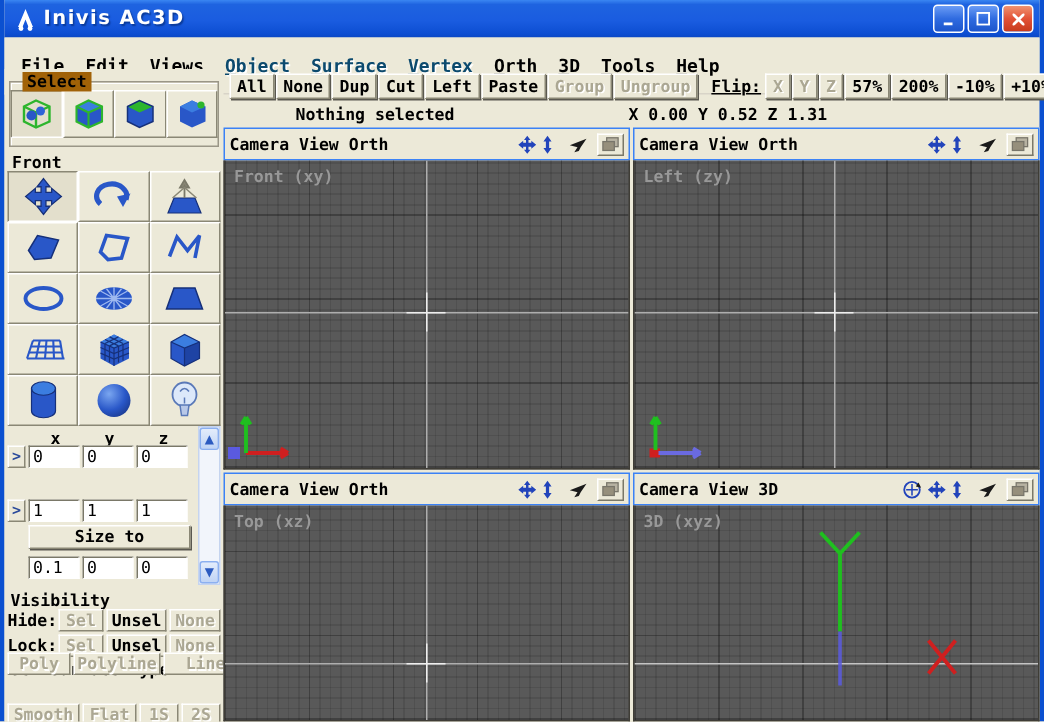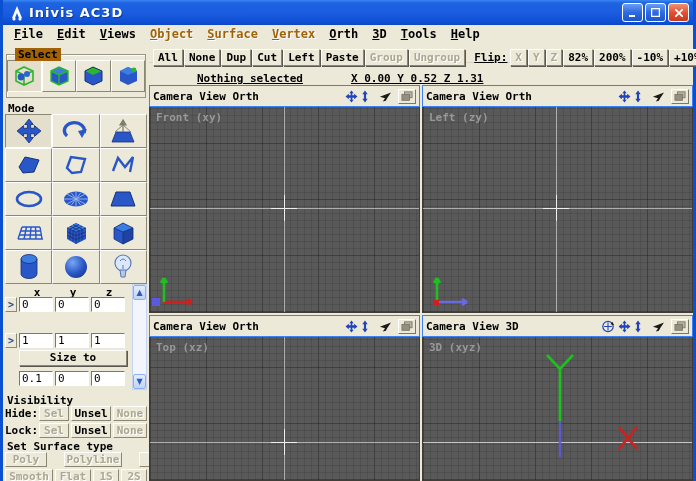--- a/index.html
+++ b/index.html
@@ -17,43 +17,43 @@
   .win-controls { margin-left:auto; display:flex; gap:2px; }
   .wbtn { width:21px; height:19px; border-radius:3px; border:1px solid #fff;
     display:flex; align-items:center; justify-content:center;
     color:#fff; font:bold 11px "DejaVu Sans", sans-serif;
     background:linear-gradient(180deg,#6a9cf5 0%,#2f6be0 50%,#1c55cc 100%); }
   .wbtn.close { background:linear-gradient(180deg,#f0926f 0%,#e25136 50%,#c73a1d 100%); }
   .wbtn svg { display:block; }
 
   
   .menubar { position:absolute; left:0; right:0; top:25px; height:38px; background:#ece9d8;
-    display:flex; padding-left:4px; border-bottom:1px solid #d8d4c8; }
+    display:flex; align-items:center; padding-left:4px; border-bottom:1px solid #d8d4c8; }
   .menu-item { font:bold 12px "DejaVu Sans Mono", monospace; color:#000; padding:2px 7px; }
   .menu-item .accel { text-decoration:underline; }
-  .menu-item.disabled { color:#a16207; text-shadow:1px 1px 0 #fff; }
+  .menu-item.disabled { color:#0c4a6e; text-shadow:1px 1px 0 #fff; }
 
   
   .left-panel { position:absolute; left:0; top:46px; width:146px; bottom:0; background:#ece9d8; }
   .right-area { position:absolute; left:146px; right:0; top:46px; bottom:0; }
 
   
   .toolbar { height:22px; display:flex; align-items:center; padding-left:4px; }
   .tbtn { height:17px; padding:0 4px; background:#ece9d8;
     border:1px solid; border-color:#fff #8a8775 #8a8775 #fff; box-shadow:1px 1px 0 #5a5850;
     font:bold 11px "DejaVu Sans Mono", monospace; color:#000; display:flex; align-items:center; margin-right:1px; }
   .tbtn.disabled { color:#aba793; text-shadow:1px 1px 0 #fff; }
   .tlabel { font:bold 11px "DejaVu Sans Mono", monospace; margin:0 3px 0 8px;text-decoration:underline; }
   .tgap { width:9px; }
 
   
-  .statusbar { height:17px; display:flex; align-items:flex-end;
-    font:bold 11px "DejaVu Sans Mono", monospace; color:#000;text-decoration:underline; }
+  .statusbar { height:17px; display:flex; align-items:center;
+    font:bold 11px "DejaVu Sans Mono", monospace; color:#000; }
   .status-sel { margin-left:48px; }
-  .status-coords { margin-left:48px; }
+  .status-coords { margin-left:116px; }
 
   
   .viewports { position:absolute; left:0; right:0; top:39px; bottom:0; background:#ece9d8; }
   .viewport { position:absolute; display:flex; flex-direction:column; }
   .vp-front { left:0; top:0; width:271px; height:228px; }
   .vp-left  { left:273px; top:0; right:0; height:228px; }
   .vp-top   { left:0; top:230px; width:271px; bottom:0; }
   .vp-3d    { left:273px; top:230px; right:0; bottom:0; }
   .vp-header { height:22px; background:#ece9d8; border:1px solid #3b82f6;
     display:flex; align-items:center; padding:0 3px; flex:0 0 auto; }
@@ -184,21 +184,21 @@
         <div class="icon-btn">
           <svg width="28" height="24" viewBox="0 0 28 24">
             <path d="M6 7 L14 3 L23 7 L23 17 L14 21 L6 17 Z" fill="#2957c8"></path>
             <path d="M6 7 L14 11 L23 7 L14 3 Z" fill="#3b7de0"></path>
             <circle cx="20" cy="6" r="2.4" fill="#2db52d"></circle>
           </svg>
         </div>
       </div>
     </div>
 
-    <div class="section-label" style="position:absolute; top:56px; left:5px;">Mode</div>
+    <div class="section-label" style="position:absolute; top:56px; left:5px;">Front</div>
 
     <div class="mode-grid" style="top:68px;">
       <div class="icon-btn pressed">
         <svg width="26" height="26" viewBox="0 0 24 24">
           <path d="M12 1 L16 6 H13.5 V9.5 H17 V7 L23 12 L17 17 V14.5 H13.5 V18 H16 L12 23 L8 18 H10.5 V14.5 H7 V17 L1 12 L7 7 V9.5 H10.5 V6 H8 Z" fill="#2957c8" stroke="#16307a" stroke-width="0.8"></path>
         </svg>
       </div>
       <div class="icon-btn">
         <svg width="28" height="24" viewBox="0 0 28 24">
           <path d="M5 17 A 10 8 0 1 1 22 14" fill="none" stroke="#2957c8" stroke-width="3.4"></path>
@@ -341,21 +341,21 @@
       <div class="small-btn disabled" style="width:34px;">None</div>
     </div>
     <div class="row-abs" style="top:377px;">
       <span class="vis-label">Lock:</span>
       <div class="small-btn disabled" style="width:30px;">Sel</div>
       <div class="small-btn" style="width:40px;">Unsel</div>
       <div class="small-btn disabled" style="width:34px;">None</div>
     </div>
 
     <div class="section-label" style="position:absolute; top:394px; left:4px;">Set Surface type</div>
-    <div class="row-abs" style="top:406px;gap:15px;">
+    <div class="row-abs" style="top:389px;">
       <div class="small-btn disabled" style="width:42px;">Poly</div>
       <div class="small-btn disabled" style="width:58px;">Polyline</div>
       <div class="small-btn disabled" style="width:56px;">Line</div>
     </div>
     <div class="row-abs" style="top:423px;">
       <div class="small-btn disabled" style="width:48px;">Smooth</div>
       <div class="small-btn disabled" style="width:36px;">Flat</div>
       <div class="small-btn disabled" style="width:26px;">1S</div>
       <div class="small-btn disabled" style="width:26px;">2S</div>
     </div>
@@ -373,21 +373,21 @@
       <div class="tbtn">Left</div>
       <div class="tbtn">Paste</div>
       <div class="tgap"></div>
       <div class="tbtn disabled">Group</div>
       <div class="tbtn disabled">Ungroup</div>
       <span class="tlabel">Flip:</span>
       <div class="tbtn disabled">X</div>
       <div class="tbtn disabled">Y</div>
       <div class="tbtn disabled">Z</div>
       <div class="tgap"></div>
-      <div class="tbtn">82%</div>
+      <div class="tbtn">57%</div>
       <div class="tbtn">200%</div>
       <div class="tbtn">-10%</div>
       <div class="tbtn">+10%</div>
       <div class="tgap"></div>
 
     </div>
 
     <div class="statusbar">
       <span class="status-sel">Nothing selected</span>
       <span class="status-coords">X 0.00 Y 0.52 Z 1.31</span>

